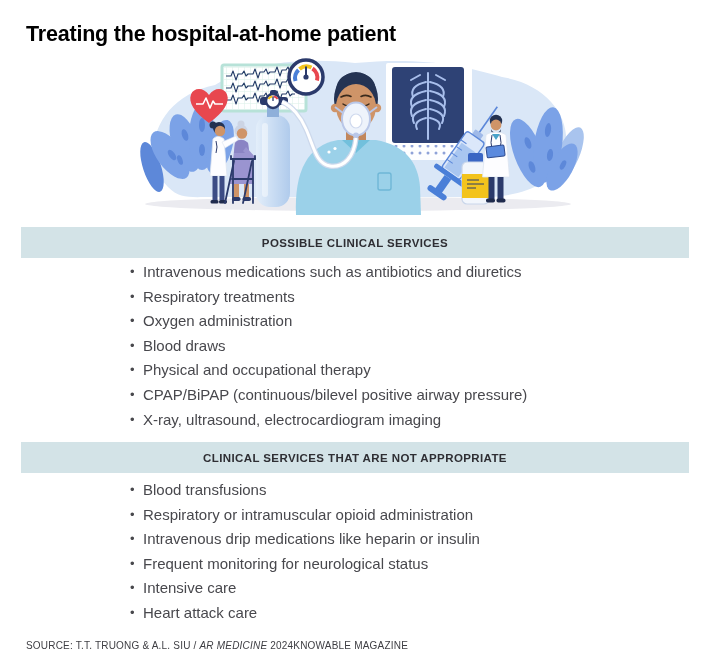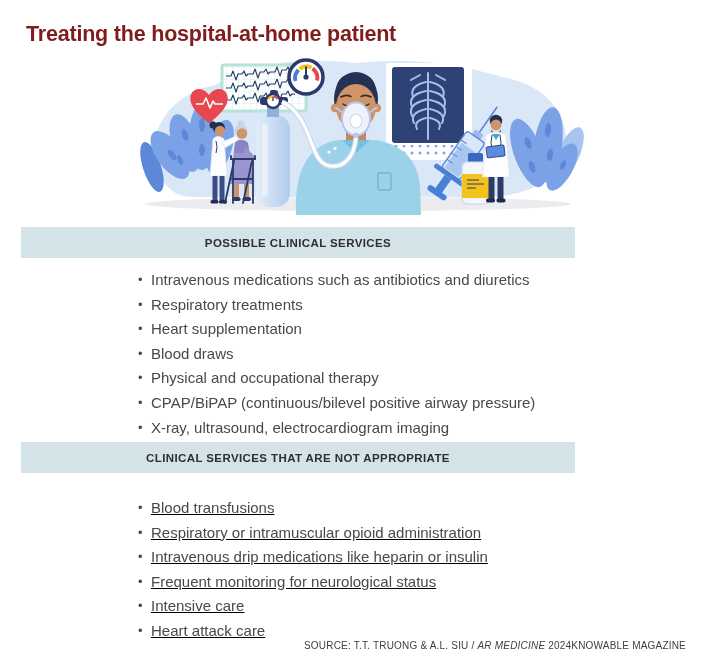--- a/index.html
+++ b/index.html
@@ -2,44 +2,44 @@
 <html><head>
 <meta charset="utf-8">
 <style>
   html,body{margin:0;padding:0;}
   body{
     width:727px;height:670px;position:relative;background:#ffffff;
     font-family:"Liberation Sans", sans-serif;overflow:hidden;
   }
   .title{
     position:absolute;left:26px;top:8px;font-size:21.5px;font-weight:bold;
-    color:#7f1d1d;letter-spacing:-0.2px;
+    color:#000000;letter-spacing:-0.2px;
   }
   .illustration{position:absolute;left:130px;top:55px;width:460px;height:160px;}
   .bar{
-    position:absolute;left:21px;width:554px;height:31px;background:#d3e3e7;
+    position:absolute;left:21px;width:668px;height:31px;background:#d3e3e7;
     display:flex;align-items:center;justify-content:center;
   }
   .bar1{top:227px;}
   .bar2{top:442px;text-align:center;}
   .bar-text{font-size:11.5px;font-weight:bold;color:#2e2e33;letter-spacing:0.4px;}
   ul.svc-list{
-    position:absolute;left:130px;margin:8px;padding:0;list-style:none;
+    position:absolute;left:130px;margin:0;padding:0;list-style:none;
   }
   .list1{top:260px;}
-  .list2{top:488px;text-decoration:underline;}
+  .list2{top:478px;}
   ul.svc-list li{
     font-size:15px;color:#48484d;line-height:24.6px;position:relative;padding-left:13px;
   }
   ul.svc-list li::before{
     content:"\2022";position:absolute;left:0;top:0;color:#48484d;font-size:13px;
   }
   .footer{
     position:absolute;left:26px;right:41px;top:640px;display:flex;
-    justify-content:flex-end;align-items:baseline;
+    justify-content:flex-start;align-items:baseline;
     font-size:10px;color:#3e3e43;letter-spacing:0.2px;
   }
   .footer .src em{font-style:italic;}
   .footer .src span{white-space:pre;}
 </style>
 </head>
 <body>
 
 <h1 class="title">Treating the hospital-at-home patient</h1>
 
@@ -274,21 +274,21 @@
   </g>
 </svg>
 </div>
 
 <div class="bar bar1">
   <span class="bar-text">POSSIBLE CLINICAL SERVICES</span>
 </div>
 <ul class="svc-list list1">
   <li>Intravenous medications such as antibiotics and diuretics</li>
   <li>Respiratory treatments</li>
-  <li>Heart supplementation</li>
+  <li>Oxygen administration</li>
   <li>Blood draws</li>
   <li>Physical and occupational therapy</li>
   <li>CPAP/BiPAP (continuous/bilevel positive airway pressure)</li>
   <li>X-ray, ultrasound, electrocardiogram imaging</li>
 </ul>
 
 <div class="bar bar2">
   <span class="bar-text">CLINICAL SERVICES THAT ARE NOT APPROPRIATE</span>
 </div>
 <ul class="svc-list list2">

